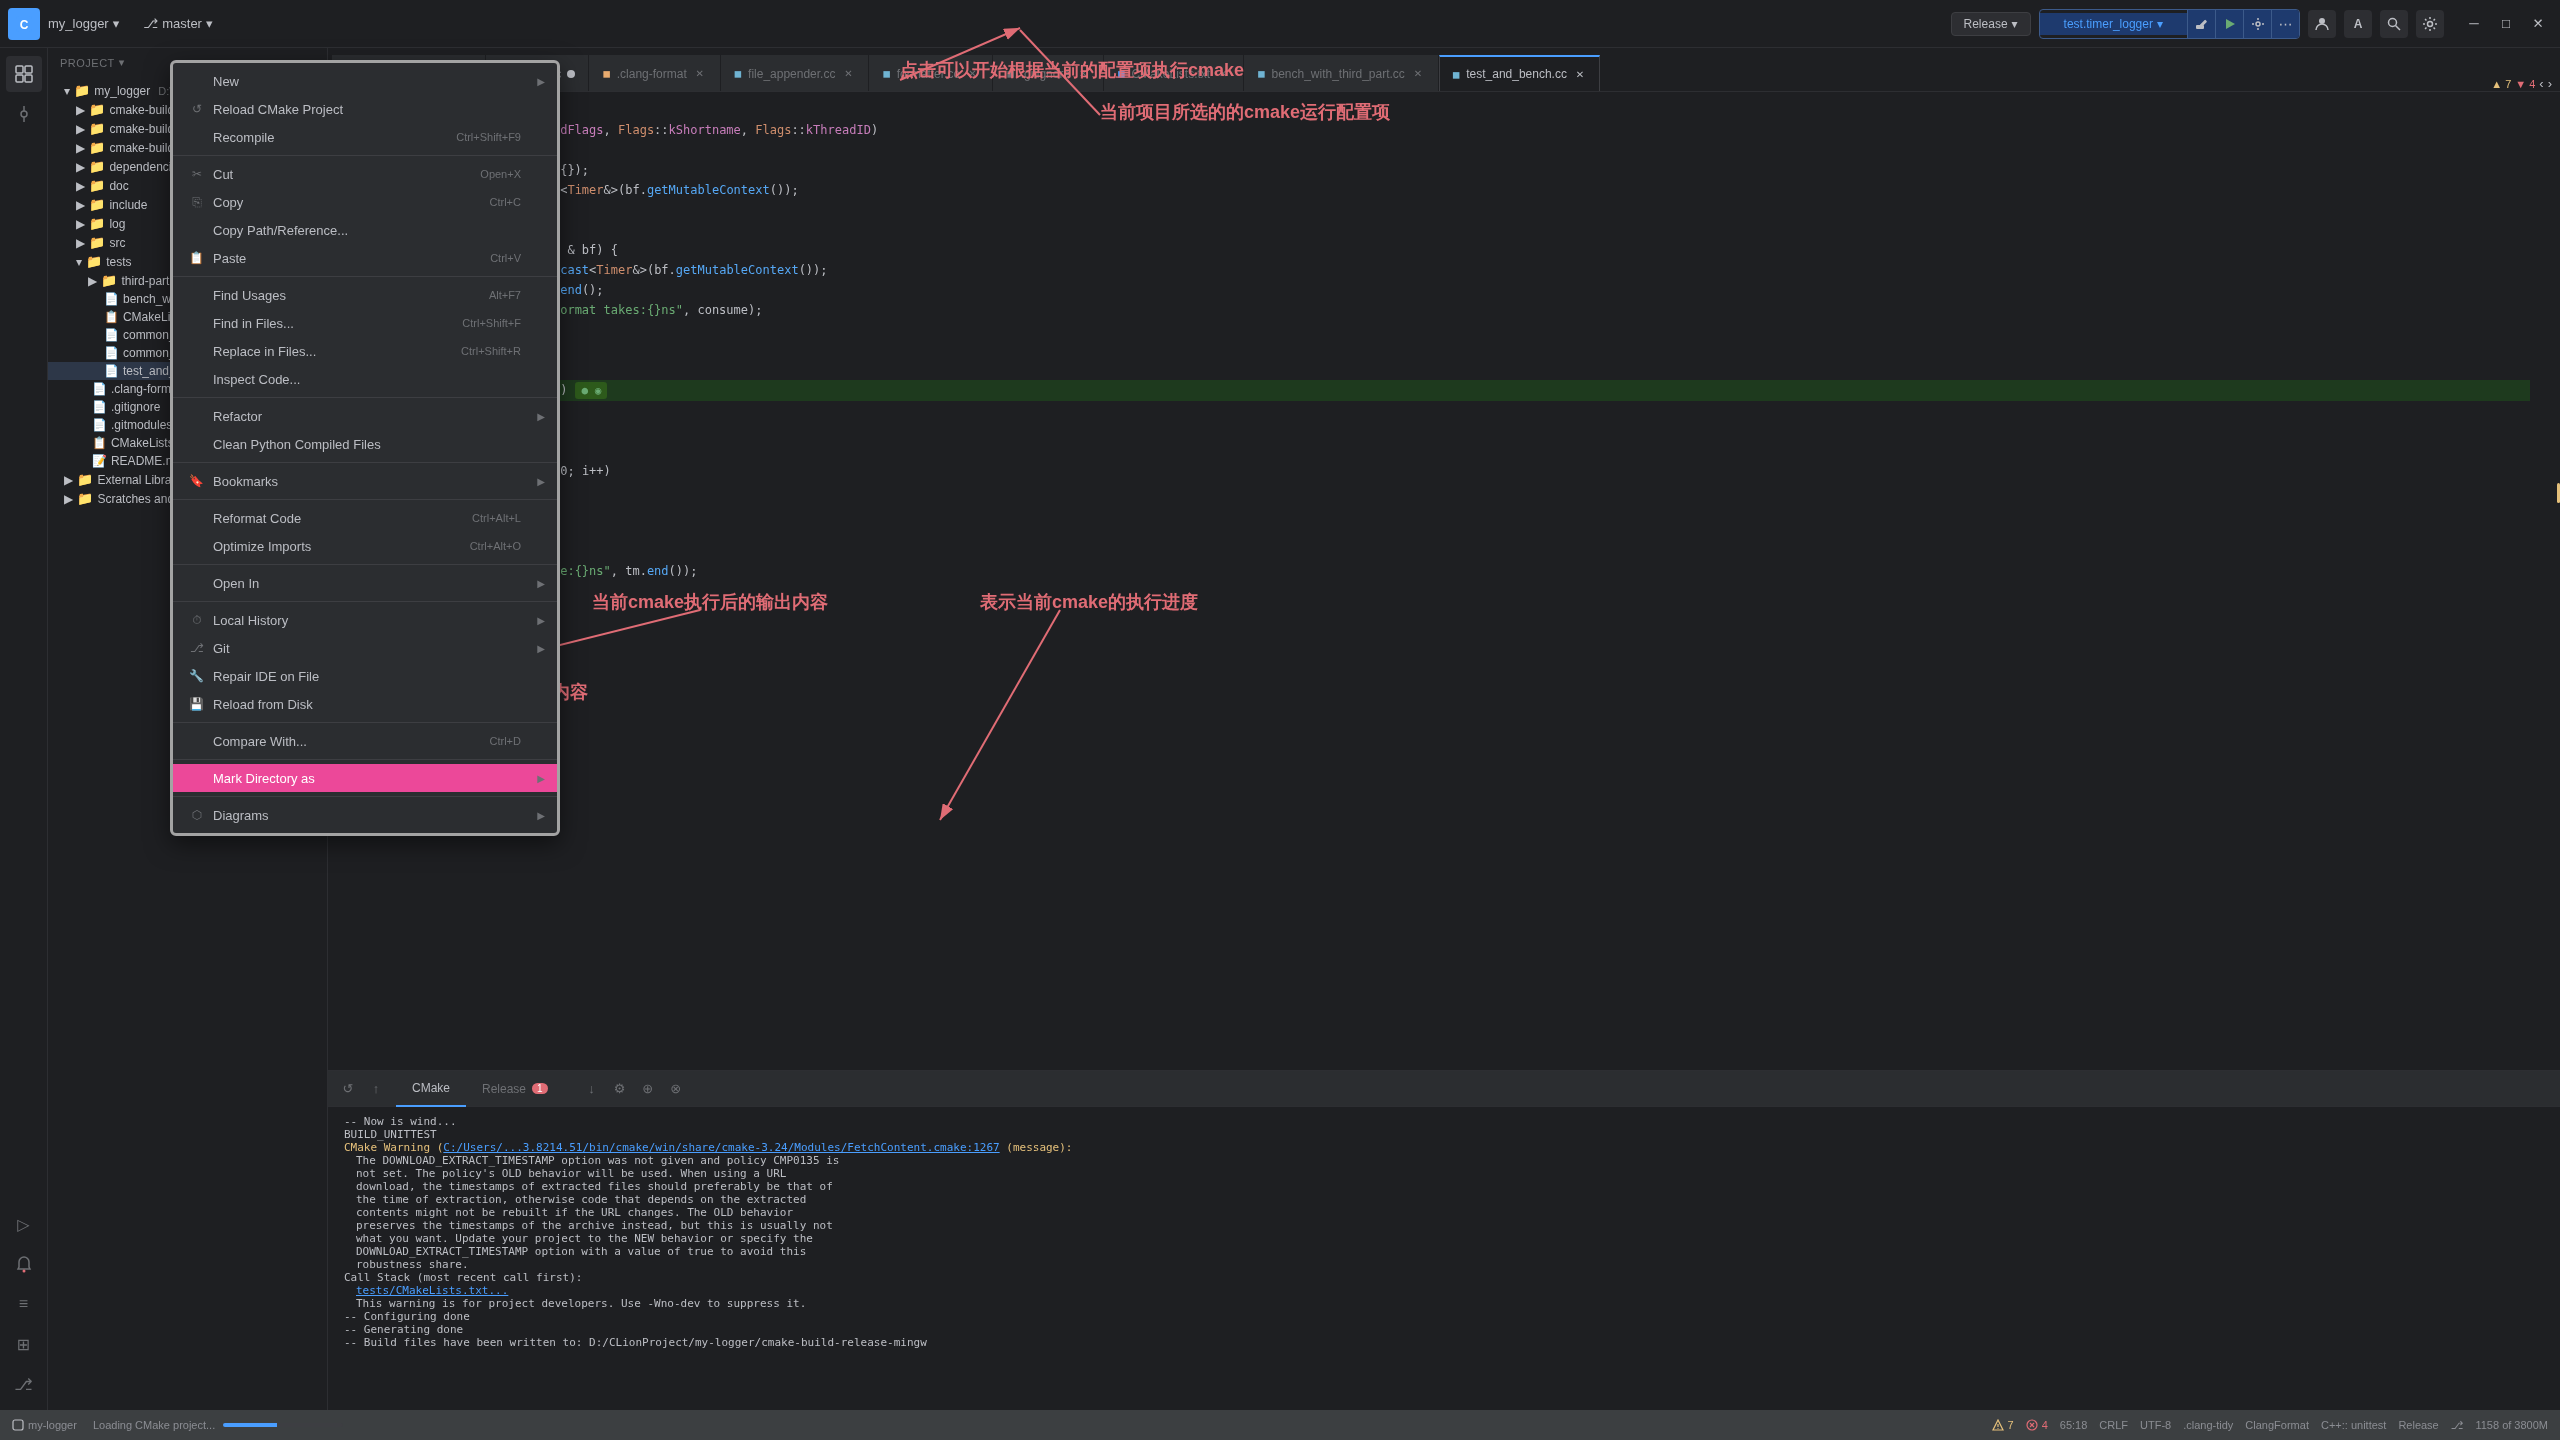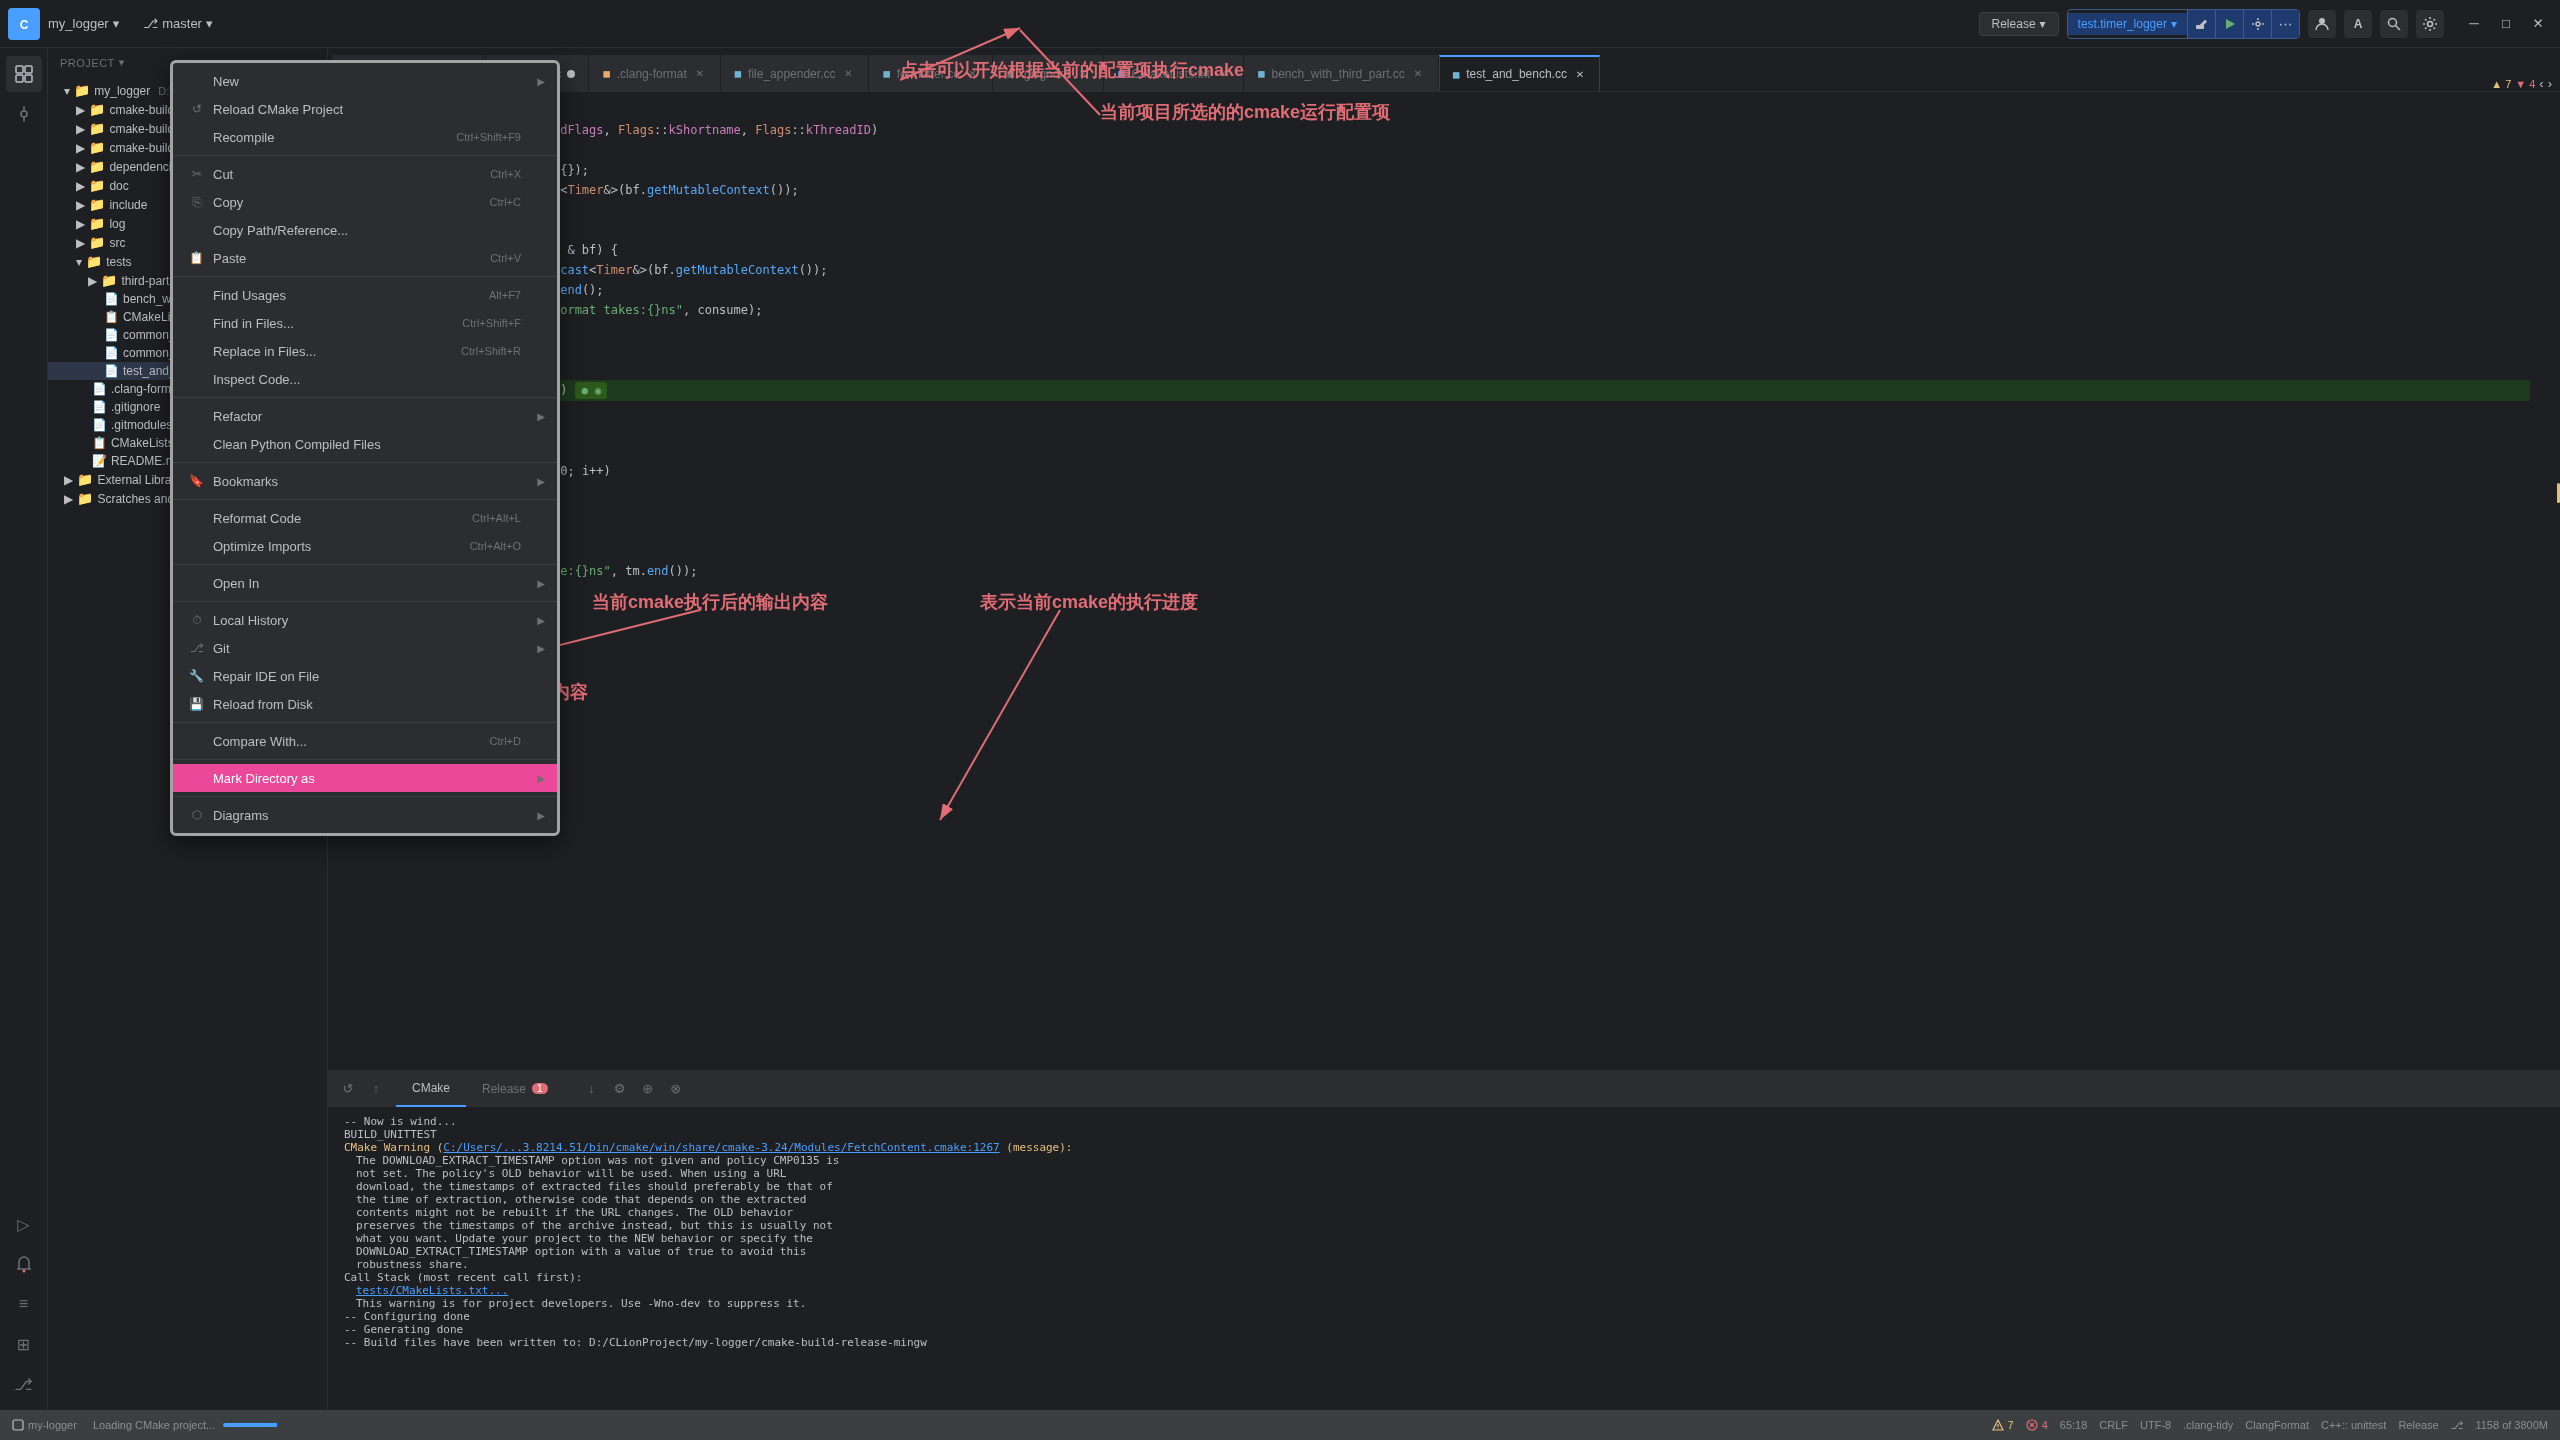--- a/index.html
+++ b/index.html
@@ -79,21 +79,21 @@
     .run-config-group {
       display: flex;
       align-items: center;
       border: 1px solid #3c5a8a;
       border-radius: 4px;
       overflow: hidden;
     }
     .run-config-label {
       background: #1e3a6e;
       color: #4a9eff;
-      padding: 4px 10px;
+      padding: 4px 24px;
       font-size: 12px;
       cursor: pointer;
       display: flex;
       align-items: center;
       gap: 4px;
     }
     .run-icon-btn {
       background: #1e3a6e;
       border: none;
       border-left: 1px solid #3c5a8a;
@@ -912,21 +912,21 @@
   </div>
   <div class="menu-item">
     <span class="menu-item-icon"></span>
     <span>Recompile</span>
     <span class="shortcut">Ctrl+Shift+F9</span>
   </div>
   <div class="menu-separator"></div>
   <div class="menu-item">
     <span class="menu-item-icon">✂</span>
     <span>Cut</span>
-    <span class="shortcut">Ctrl+X</span>
+    <span class="shortcut">Open+X</span>
   </div>
   <div class="menu-item">
     <span class="menu-item-icon">⎘</span>
     <span>Copy</span>
     <span class="shortcut">Ctrl+C</span>
   </div>
   <div class="menu-item">
     <span class="menu-item-icon"></span>
     <span>Copy Path/Reference...</span>
   </div>

